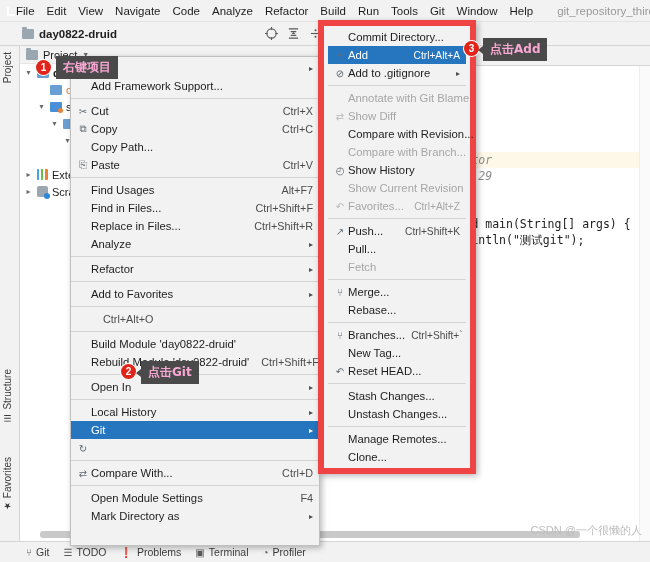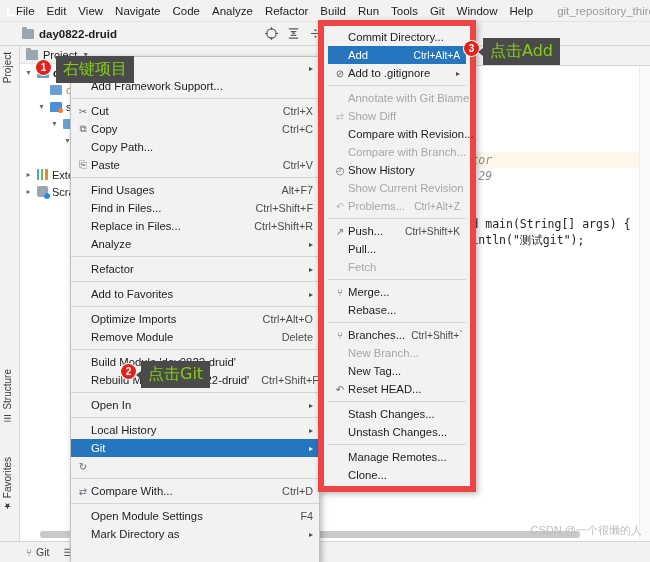--- a/index.html
+++ b/index.html
@@ -180,22 +180,22 @@
   #git-submenu .mi .acc { padding-left:6px; font-size:10.2px; }
 
   
   .badge {
     position:absolute; width:15px; height:15px; border-radius:50%;
     background:#e2231a; color:#fff; font-size:10px; font-weight:bold;
     display:flex; align-items:center; justify-content:center;
     z-index:90; box-shadow:0 0 0 1px #fff;
   }
   .tip {
-    position:absolute; background:#4a4a4a; color:#84cc16;
-    font-size:16px; font-weight:normal; padding:3px 7px;
+    position:absolute; background:#4a4a4a; color:#f9a8d4;
+    font-size:12px; font-weight:bold; padding:3px 7px;
     z-index:90; white-space:nowrap;
     font-family:"DejaVu Sans", sans-serif;
   }
   .tip::before {
     content:""; position:absolute; left:-5px; top:50%; margin-top:-4px;
     border-top:4px solid transparent; border-bottom:4px solid transparent;
     border-right:5px solid #4a4a4a;
   }
   #badge1 { left:36px; top:60px; }
   #tip1   { left:56px; top:56px; }
@@ -410,27 +410,21 @@
     </div>
     <div class="msep"></div>
     <div class="mi">
       <span class="ic"></span>
       <span class="lbl">Add to Favorites</span>
       <span class="arr">▸</span>
     </div>
     <div class="msep"></div>
     <div class="mi">
       <span class="ic"></span>
-      <span class="lbl">Optimize Imports</span>
       <span class="acc">Ctrl+Alt+O</span>
-    </div>
-    <div class="mi">
-      <span class="ic"></span>
-      <span class="lbl">Remove Module</span>
-      <span class="acc">Delete</span>
     </div>
     <div class="msep"></div>
     <div class="mi">
       <span class="ic"></span>
       <span class="lbl">Build Module 'day0822-druid'</span>
     </div>
     <div class="mi">
       <span class="ic"></span>
       <span class="lbl">Rebuild Module 'day0822-druid'</span>
       <span class="acc">Ctrl+Shift+F9</span>
@@ -512,21 +506,21 @@
     <div class="mi">
       <span class="ic">◴</span>
       <span class="lbl">Show History</span>
     </div>
     <div class="mi disabled">
       <span class="ic"></span>
       <span class="lbl">Show Current Revision</span>
     </div>
     <div class="mi disabled">
       <span class="ic">↶</span>
-      <span class="lbl">Problems...</span>
+      <span class="lbl">Favorites...</span>
       <span class="acc">Ctrl+Alt+Z</span>
     </div>
     <div class="msep"></div>
     <div class="mi">
       <span class="ic">↗</span>
       <span class="lbl">Push...</span>
       <span class="acc">Ctrl+Shift+K</span>
     </div>
     <div class="mi">
       <span class="ic"></span>
@@ -543,24 +537,20 @@
     </div>
     <div class="mi">
       <span class="ic"></span>
       <span class="lbl">Rebase...</span>
     </div>
     <div class="msep"></div>
     <div class="mi">
       <span class="ic">⑂</span>
       <span class="lbl">Branches...</span>
       <span class="acc">Ctrl+Shift+`</span>
-    </div>
-    <div class="mi disabled">
-      <span class="ic"></span>
-      <span class="lbl">New Branch...</span>
     </div>
     <div class="mi">
       <span class="ic"></span>
       <span class="lbl">New Tag...</span>
     </div>
     <div class="mi">
       <span class="ic">↶</span>
       <span class="lbl">Reset HEAD...</span>
     </div>
     <div class="msep"></div>

